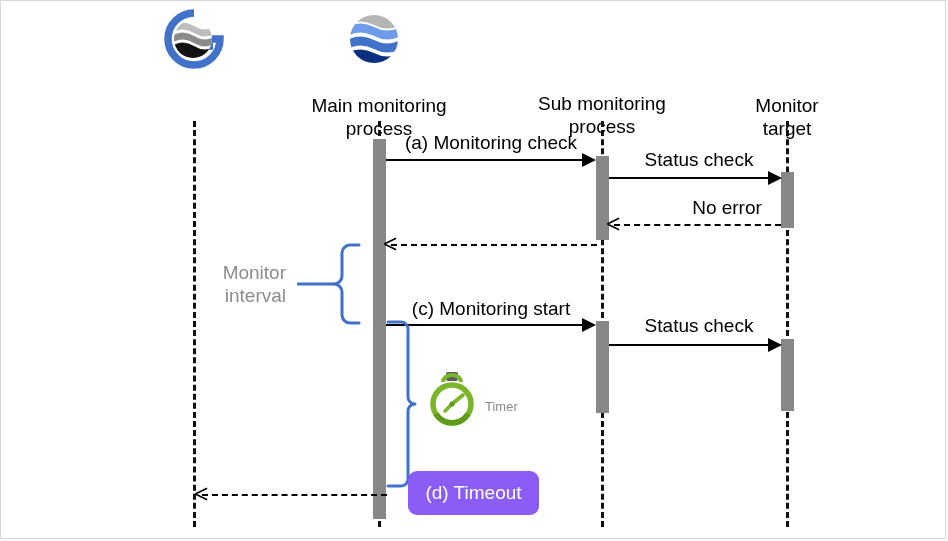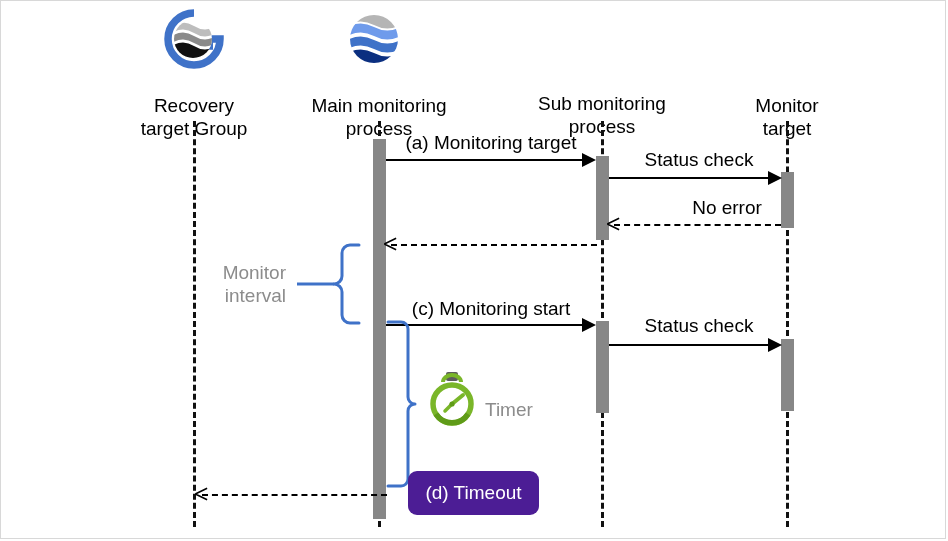--- a/index.html
+++ b/index.html
@@ -88,28 +88,28 @@
     font-size: 19px;
     line-height: 23px;
     color: #8c8c8c;
     text-align: right;
     white-space: pre-line;
   }
 
   
   .timer-label {
     position: absolute;
-    font-size: 19px;
+    font-size: 13px;
     color: #8c8c8c;
   }
 
   
   .timeout-badge {
     position: absolute;
-    background: #4c1d95;
+    background: #8b5cf6;
     color: #ffffff;
     font-size: 19px;
     border-radius: 9px;
     display: flex;
     align-items: center;
     justify-content: center;
   }
 </style>
 </head>
 <body>
@@ -141,24 +141,20 @@
     </defs>
     <g clip-path="url(#sphereClipB)">
       <rect x="0" y="0" width="60" height="60" fill="#ffffff"></rect>
       <path d="M0 2 h60 v12 q-15 10 -30 2 q-15 -8 -30 2 Z" fill="#b5b5b5"></path>
       <path d="M0 20 q15 -10 30 -2 q15 8 30 -2 v9 q-15 10 -30 2 q-15 -8 -30 2 Z" fill="#6f9beb"></path>
       <path d="M0 33 q15 -10 30 -2 q15 8 30 -2 v9 q-15 10 -30 2 q-15 -8 -30 2 Z" fill="#3f72c8"></path>
       <path d="M0 46 q15 -10 30 -2 q15 8 30 -2 v18 h-60 Z" fill="#0b2f80"></path>
     </g>
   </svg>
 
-  <div class="participant" style="left:113px; top:70px; width:160px;">
-    <span>Recovery
-target Group</span>
-  </div>
   <div class="participant" style="left:288px; top:70px; width:180px;">
     <span>Main monitoring
 process</span>
   </div>
   <div class="participant" style="left:511px; top:68px; width:180px;">
     <span>Sub monitoring
 process</span>
   </div>
   <div class="participant" style="left:716px; top:70px; width:140px;">
     <span>Monitor
@@ -171,21 +167,21 @@
   <div class="lifeline" style="left:785px; top:120px; height:406px;"></div>
 
   <div class="activation" style="left:372px; top:138px; height:380px;"></div>
 
   <div class="activation" style="left:595px; top:155px; height:84px;"></div>
   <div class="activation" style="left:595px; top:320px; height:92px;"></div>
 
   <div class="activation" style="left:780px; top:171px; height:56px;"></div>
   <div class="activation" style="left:780px; top:338px; height:72px;"></div>
 
-  <div class="msg-label" style="left:385px; top:130px; width:210px;">(a) Monitoring target</div>
+  <div class="msg-label" style="left:385px; top:130px; width:210px;">(a) Monitoring check</div>
   <div class="msg-line" style="left:385px; top:158px; width:196px;"></div>
   <div class="arrow-right" style="left:581px; top:152px;"></div>
 
   <div class="msg-label" style="left:608px; top:147px; width:180px;">Status check</div>
   <div class="msg-line" style="left:608px; top:176px; width:159px;"></div>
   <div class="arrow-right" style="left:767px; top:170px;"></div>
 
   <div class="msg-label" style="left:608px; top:195px; width:180px;margin-left:28px;">No error</div>
   <div class="msg-line dashed" style="left:613px; top:223px; width:167px;"></div>
   <svg class="arrow-left-open" style="left:605px; top:216px;" viewBox="0 0 16 16">

